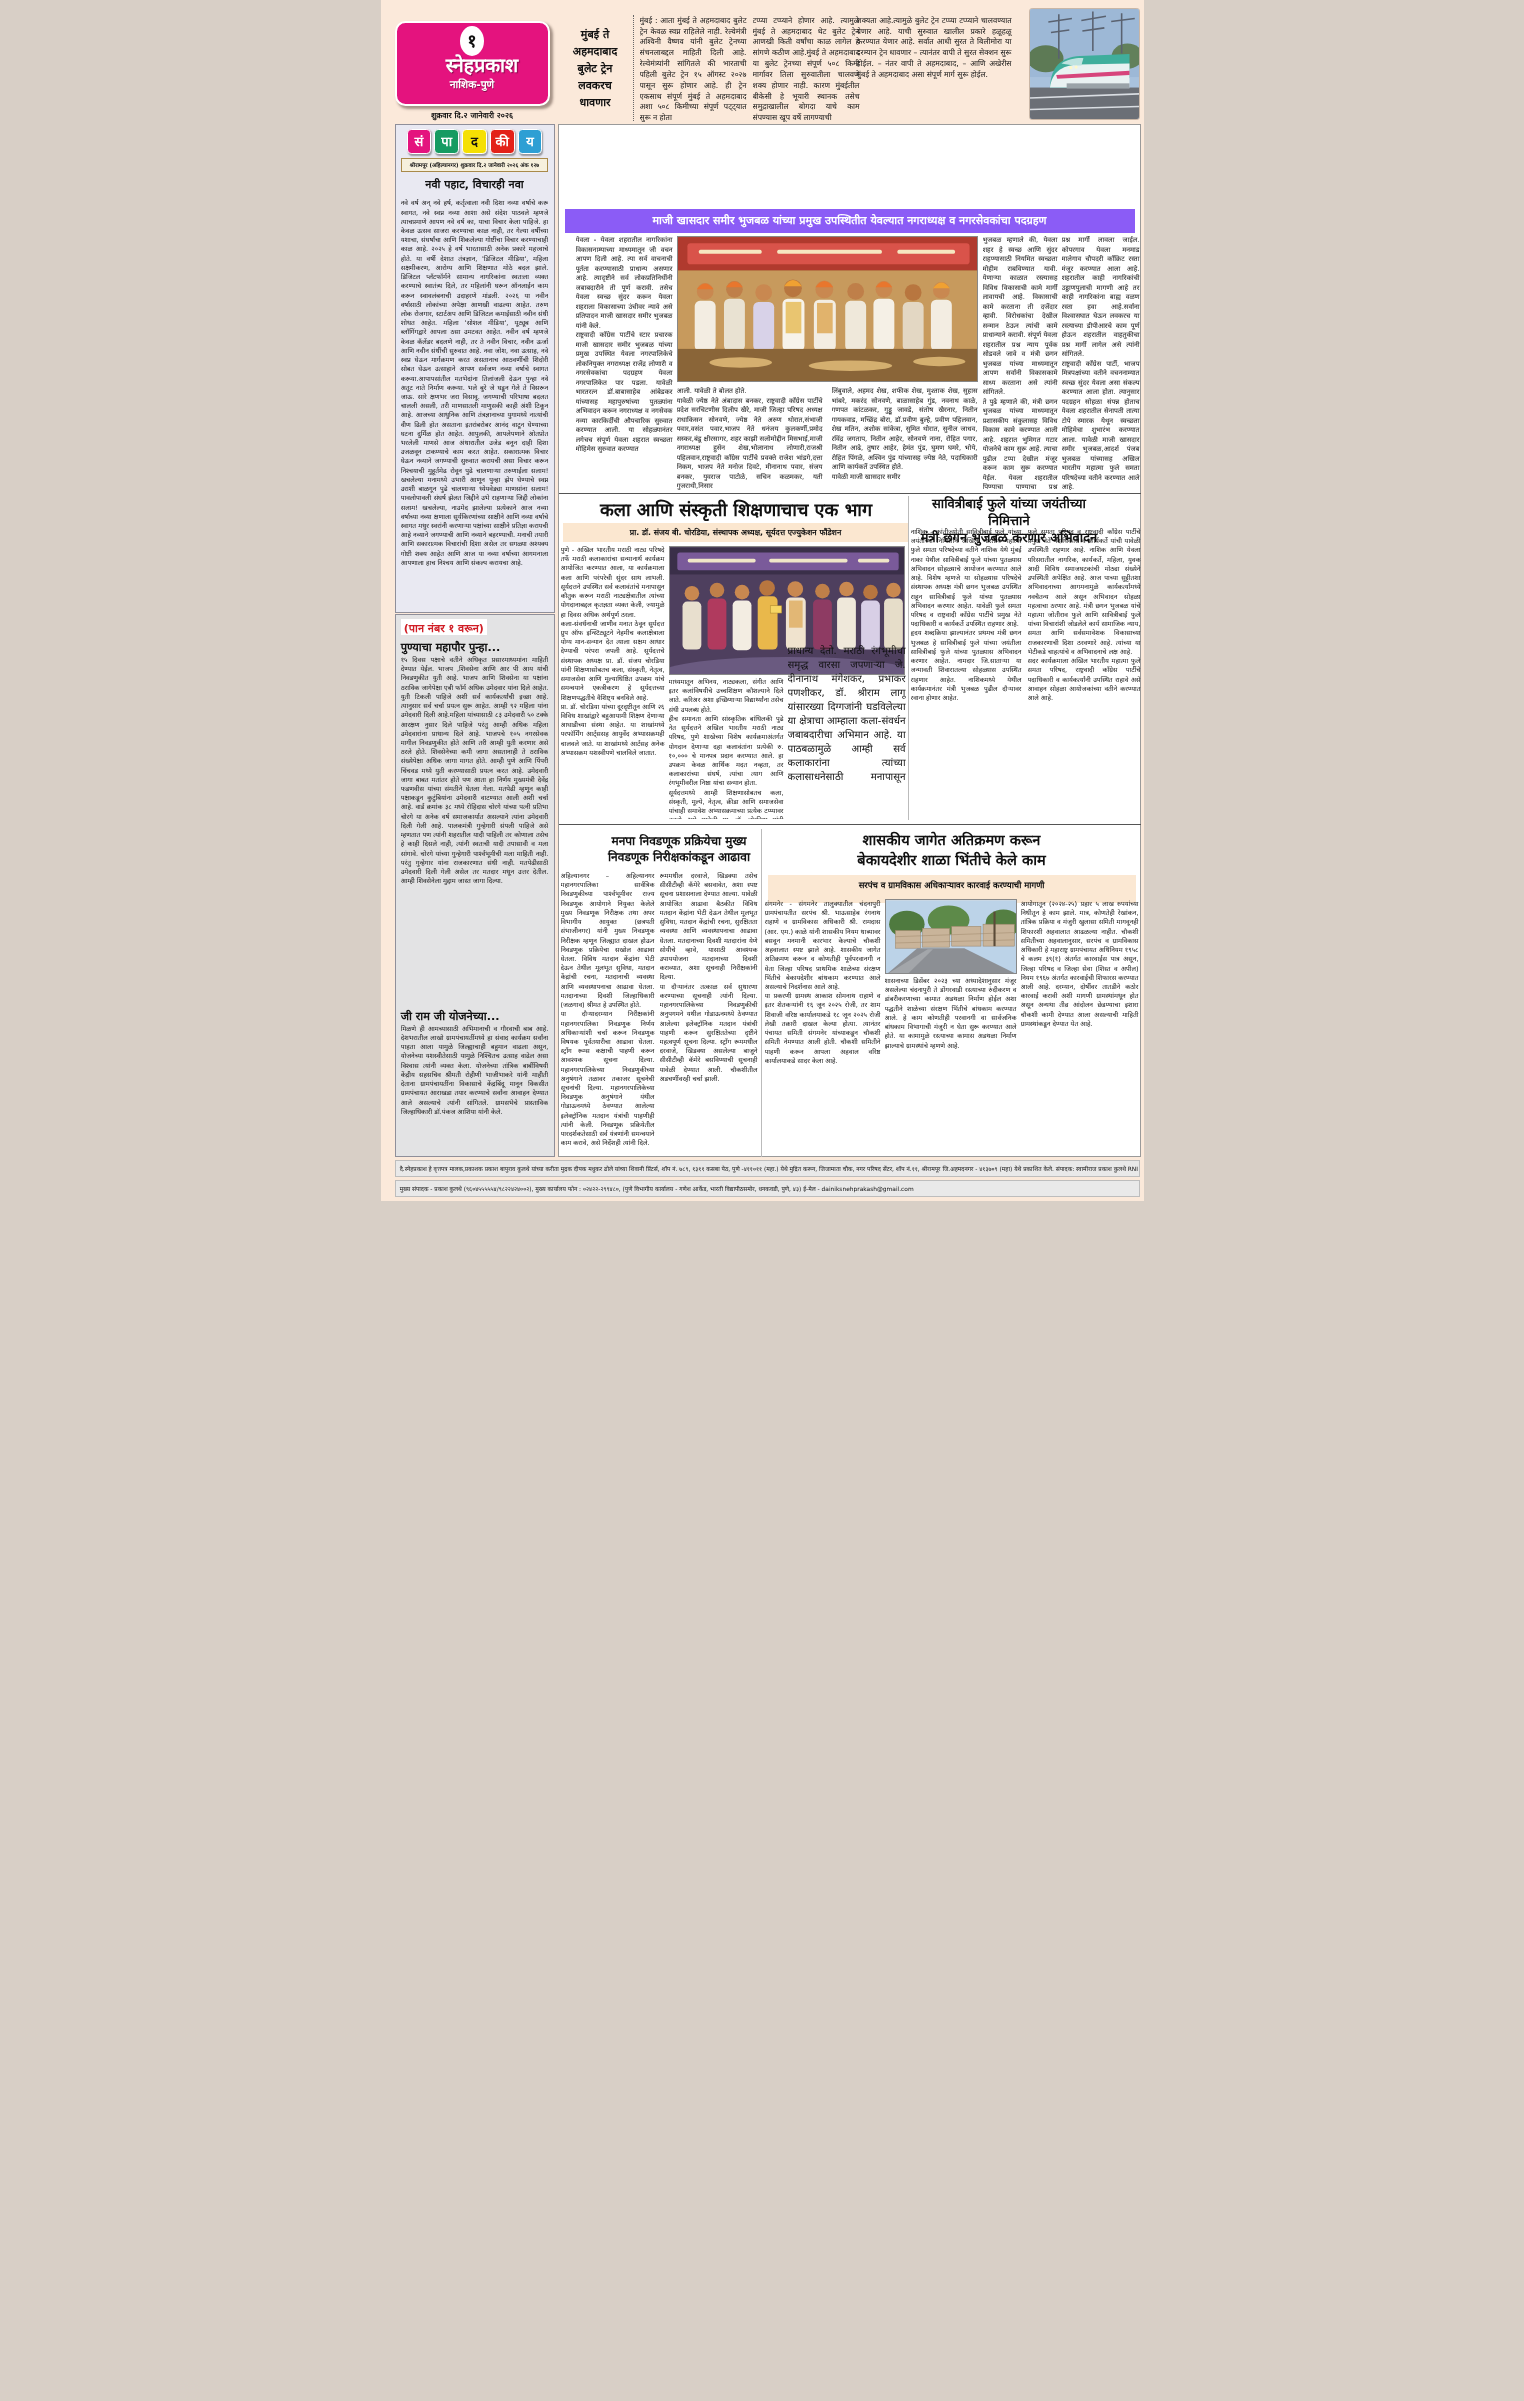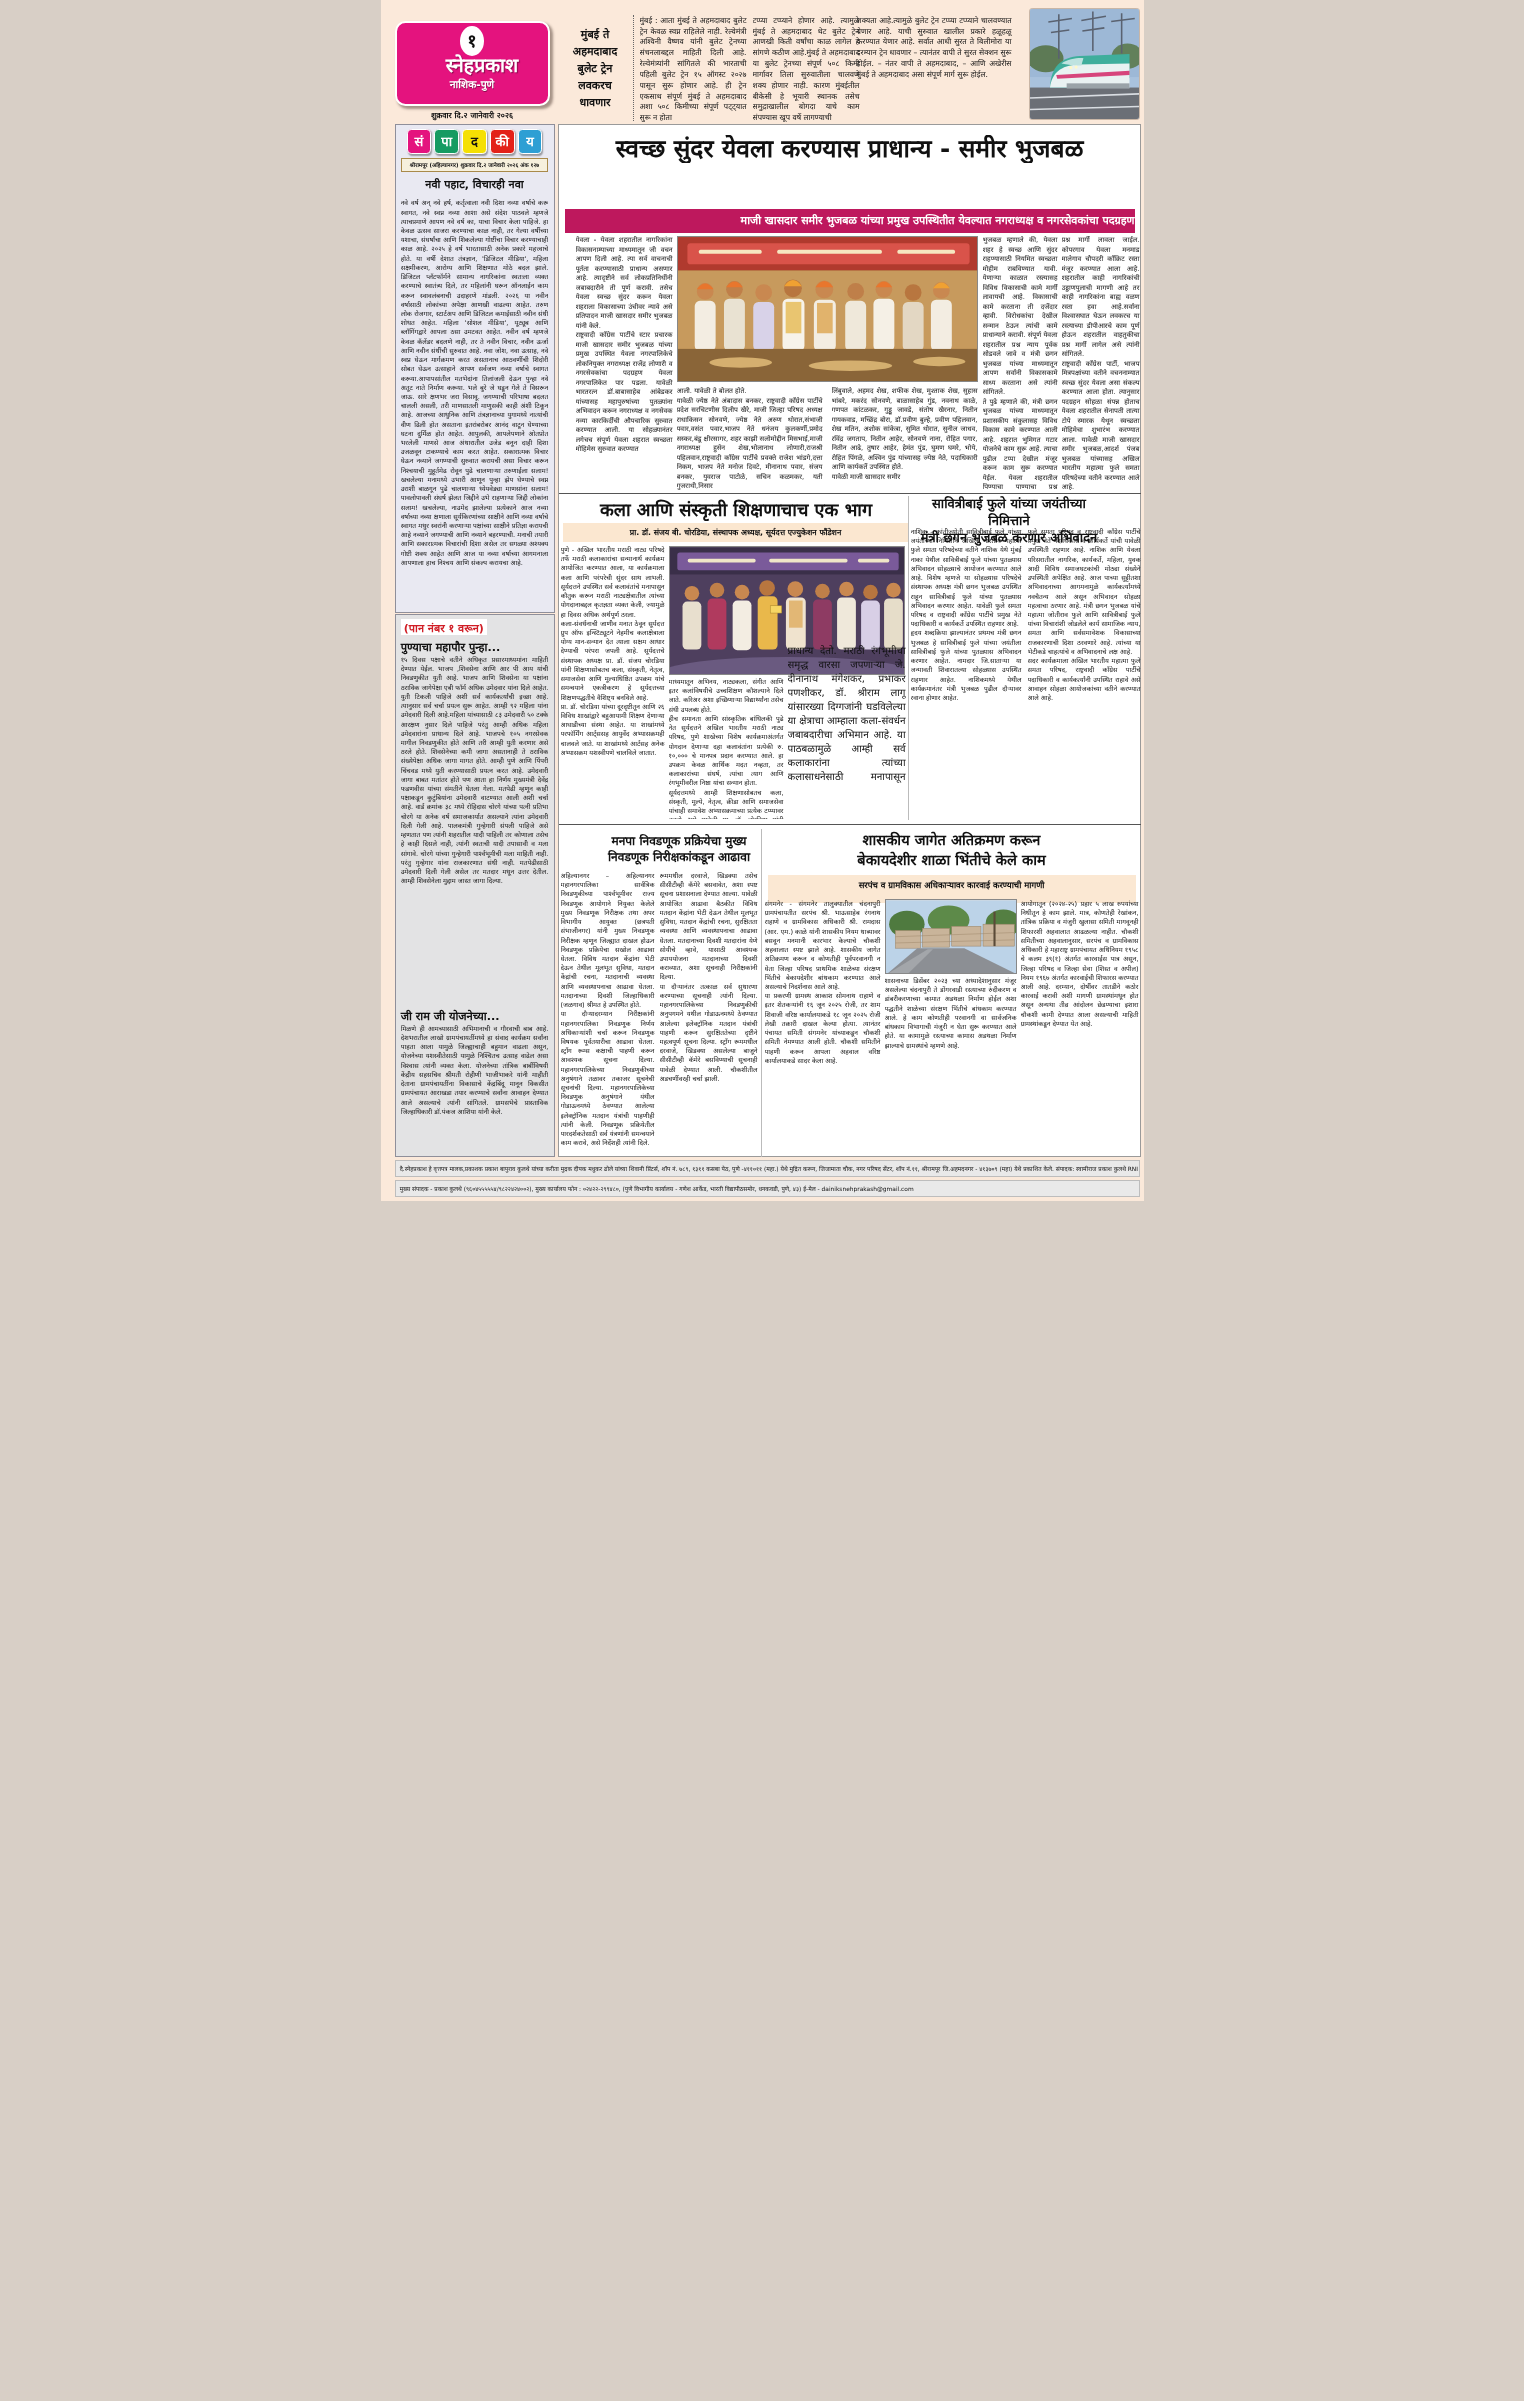--- a/index.html
+++ b/index.html
@@ -54,22 +54,22 @@
     background:#e3e3e4; border:0.5px solid #8f8f9a; padding:4.2px 5.2px;
   }
   #cont-tag { background:#fff; color:#d01e26; font-size:11px; font-weight:bold; padding:0.5px 3.1px; display:inline-block; }
   .side-subhead { font-size:11.2px; font-weight:bold; margin:3.7px 0 2.1px; }
   .side-body { font-size:6.6px; line-height:1.40; }
 
   
   #main-panel { left:177px; top:124px; width:583px; height:1033px; background:#fff; border:0.5px solid #9a9a9a; }
   #main-headline { left:184px; top:135px; width:570px; font-size:24.6px; line-height:1.15; white-space:nowrap; overflow:hidden; }
   #main-subbar {
-    left:184px; top:209px; width:570px; height:23.5px; background:#be185d; color:#fff;
-    font-size:11px; font-weight:bold; text-align:right; line-height:23.5px; white-space:nowrap; overflow:hidden;
+    left:184px; top:209px; width:570px; height:23.5px; background:#8b5cf6; color:#fff;
+    font-size:11px; font-weight:bold; text-align:center; line-height:23.5px; white-space:nowrap; overflow:hidden;
   }
   .newscol { font-size:6.8px; line-height:1.40; }
   #main-photo { left:296px; top:236px; width:301px; height:146px; overflow:hidden; border:0.5px solid #888; }
   .hdiv { background:#555; height:1px; }
   .vdiv { background:#bbb; width:0.5px; }
 
   
   #cul-headline { left:184px; top:497px; width:343px; font-size:18px; white-space:nowrap; overflow:hidden; }
   #cul-byline { left:182px; top:523px; width:346px; height:19.4px; background:#fbe7d0; font-size:7.8px; font-weight:bold; text-align:center; line-height:19.4px; white-space:nowrap; overflow:hidden; }
   #cul-photo { left:288px; top:546px; width:236px; height:129px; overflow:hidden; border:0.5px solid #888; }
@@ -156,21 +156,20 @@
   <div class="abs" id="continuation">
     <div id="cont-tag">(पान नंबर १ वरून)</div>
     <div class="side-subhead">पुण्याचा महापौर पुन्हा...</div>
     <div class="just side-body" style="height:348px;">१५ दिवस पक्षाचे वतीने अधिकृत प्रसारमाध्यमांना माहिती देण्यात येईल. भाजप ,शिवसेना आणि आर पी आय यांची निवडणुकीत युती आहे. भाजप आणि शिवसेना या पक्षांना ठराविक जागेपेक्षा एबी फॉर्म अधिक उमेदवार यांना दिले आहेत. युती टिकली पाहिजे अशी सर्व कार्यकर्त्यांची इच्छा आहे. त्यानुसार सर्व चर्चा प्रयत्न सुरू आहेत. आम्ही ९२ महिला यांना उमेदवारी दिली आहे.महिला यांच्यासाठी ८३ उमेदवारी ५० टक्के आरक्षण नुसार दिले पाहिजे परंतु आम्ही अधिक महिला उमेदवारांना प्राधान्य दिले आहे.  भाजपचे १०५ नगरसेवक मागील निवडणुकीत होते आणि तरी आम्ही युती करणार असे ठरले होते. शिवसेनेच्या कमी जागा असतानाही ते ठराविक संख्येपेक्षा अधिक जागा मागत होते. आम्ही पुणे आणि पिंपरी चिंचवड मध्ये युती करण्यासाठी प्रयत्न करत आहे. उमेदवारी जागा बाबत मतांतर होते पण आता हा निर्णय मुख्यमंत्री देवेंद्र फडणवीस यांच्या संमतीने घेतला गेला. मतपेढी म्हणून काही पक्षाकडून कुटुंबियांना उमेदवारी वाटण्यात आली अशी चर्चा आहे. वार्ड क्रमांक ३८ मध्ये रोहिदास चोरगे यांच्या पत्नी प्रतिभा चोरगे या अनेक वर्ष समाजकार्यात असल्याने त्यांना उमेदवारी दिली गेली आहे. पालकमंत्री गुन्हेगारी संपली पाहिजे असे म्हणतात पण त्यांनी शहरातील यादी पाहिली तर कोणाला तसेच हे काही दिसले नाही, त्यांनी स्वतःची यादी तपासावी व मला सांगावे. चोरगे यांच्या गुन्हेगारी पार्श्वभूमीची मला माहिती नाही. परंतु गुन्हेगार यांना राजकारणात संधी नाही. मतपेढीसाठी उमेदवारी दिली गेली असेल तर मतदार मधून उत्तर देतील. आम्ही शिवसेनेला मुद्दाम जास्त जागा दिल्या.</div>
     <div class="side-subhead">जी राम जी योजनेच्या...</div>
     <div class="just side-body" style="height:132px;">मिळणे ही आमच्यासाठी अभिमानाची व गौरवाची बाब आहे. देशभरातील लाखो ग्रामपंचायतींमध्ये हा संवाद कार्यक्रम सर्वांना पाहता आला यामुळे जिल्ह्याचाही बहुमान वाढला असून, योजनेच्या यशस्वीतेसाठी यामुळे निश्चितच उत्साह वाढेल असा विश्वास त्यांनी व्यक्त केला. योजनेच्या तांत्रिक बाबींविषयी केंद्रीय सहसचिव श्रीमती रोहीणी भाजीभाकरे यांनी माहीती देताना ग्रामपंचायतींना विकासाचे केंद्रबिंदू मानून विकसीत ग्रामपंचायत आराखडा तयार करण्याचे सर्वांना आवाहन देण्यात आले असल्याचे त्यांनी सांगितले. ग्रामसभेचे प्रास्ताविक जिल्हाधिकारी डॉ.पंकज आशिया यांनी केले.</div>
   </div>
 
   <div class="abs" id="main-panel"></div>
 
-  <div class="abs ctr b" id="main-headline">स्वच्छ सुंदर येवला करण्यास प्राधान्य - समीर भुजबळ</div>
   <div class="abs" id="main-subbar">माजी खासदार समीर भुजबळ यांच्या प्रमुख उपस्थितीत येवल्यात नगराध्यक्ष व नगरसेवकांचा पदग्रहण</div>
 
   <div class="abs just newscol pre" style="left:195px; top:236px; width:97px; height:254px;">येवला - येवला शहरातील नागरिकांना विकासनाम्याच्या माध्यमातून जी वचन आपण दिली आहे. त्या सर्व वाचनाची पूर्तता करण्यासाठी प्राधान्य असणार आहे. त्यादृष्टीने सर्व लोकप्रतिनिधींनी जबाबदारीने ती पूर्ण करावी. तसेच येवला स्वच्छ सुंदर करून येवला शहराला विकासाच्या उंचीवर न्यावे असे प्रतिपादन माजी खासदार समीर भुजबळ यांनी केले.
  राष्ट्रवादी काँग्रेस पार्टीचे स्टार प्रचारक माजी खासदार समीर भुजबळ यांच्या प्रमुख उपस्थित येवला नगरपालिकेचे लोकनियुक्त नगराध्यक्ष राजेंद्र लोणारी व नगरसेवकांचा पदग्रहण येवला नगरपालिकेत पार पडला. यावेळी भारतरत्न डॉ.बाबासाहेब आंबेडकर यांच्यासह महापुरुषांच्या पुतळ्यांना अभिवादन करून नगराध्यक्ष व नगसेवक नव्या कारकिर्दीची औपचारिक सुरुवात करण्यात आली. या सोहळ्यानंतर लगेचच संपूर्ण येवला शहरात स्वच्छता मोहिमेस सुरुवात करण्यात</div>
   <div class="abs" id="main-photo">
     <svg width="301" height="146" viewBox="0 0 576 279" xmlns="http://www.w3.org/2000/svg">
       <rect width="576" height="279" fill="#a8793f"></rect>
       <rect width="576" height="64" fill="#b03a2e"></rect>
       <rect x="18" y="12" width="540" height="40" rx="6" fill="#d9534a"></rect>
       <g fill="#f6e7c0">

